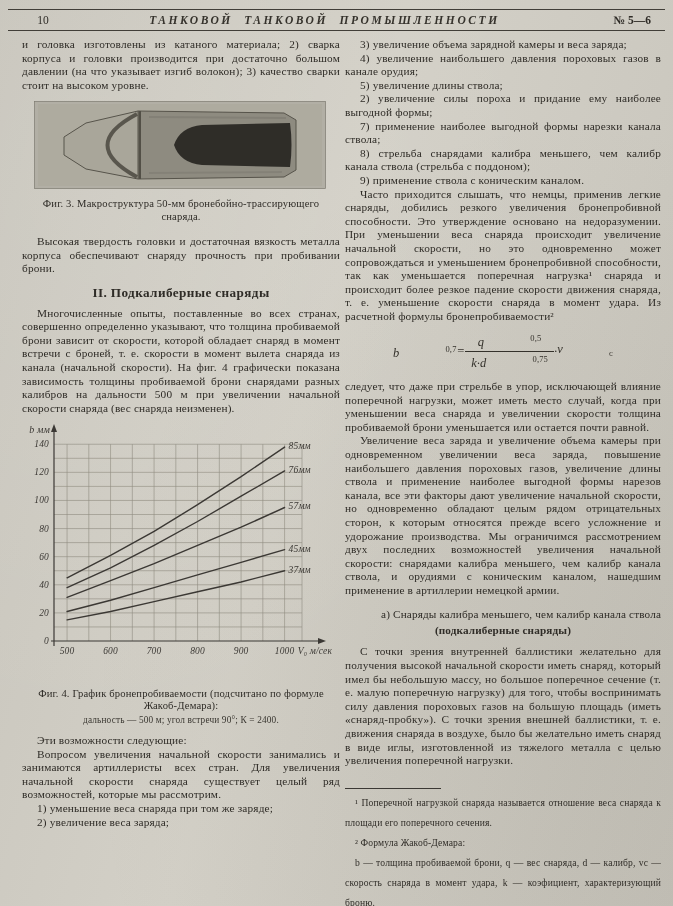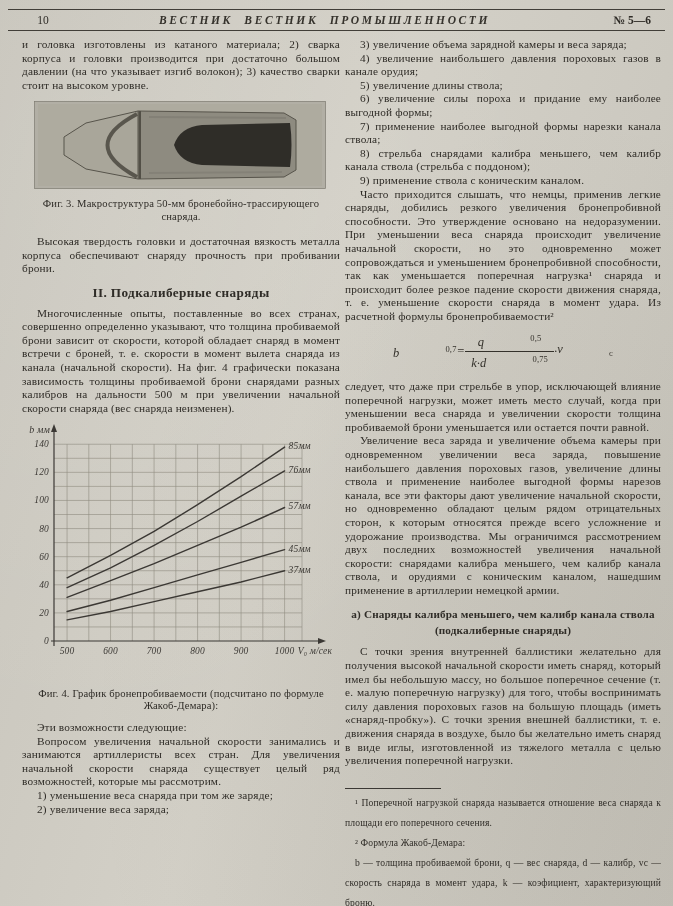--- a/index.html
+++ b/index.html
@@ -30,21 +30,21 @@
 
   .figure3{margin:9px 0 6px 0;}
   .photo-frame{margin-left:12px;}
   .fig-caption{font-size:10.6px;line-height:12.6px;text-align:center;text-indent:0 !important;
     margin-top:5px !important;padding:0 14px;}
   .fig-caption-sub{font-size:9.3px;line-height:11px;text-align:center;text-indent:0 !important;
     margin-top:2px !important;color:#3a3731;}
 
   .section-heading{font-size:13.2px;font-weight:bold;text-align:center;text-indent:0 !important;
     margin:10px 0 7px 0 !important;letter-spacing:.4px;}
-  .subsection-heading{font-size:11.2px;font-weight:bold;text-align:center;text-indent:0 !important;
+  .subsection-heading{font-size:11.2px;font-weight:normal;text-align:right;text-indent:0 !important;
     line-height:14px;margin:10px 0 2px 0 !important;}
   .subsection-heading2{font-size:11.2px;font-weight:bold;text-align:center;text-indent:0 !important;
     line-height:14px;margin:0 0 8px 0 !important;}
 
   .chart-wrap{margin:6px 0 2px 2px;}
   .spacer6{height:6px;} .spacer8{height:8px;}
 
   .formula{display:flex;justify-content:center;align-items:center;
     margin:9px 0 9px 0;font-size:12.5px;font-style:italic;color:#34312b;}
   .formula sup,.formula sub{font-size:8.5px;font-style:normal;padding-left:46px;}
@@ -57,21 +57,21 @@
   .footnotes p{text-indent:10px;}
 </style>
 </head>
 <body>
 
 <div class="page">
 
   <div class="rule" style="top:9px;"></div>
   <div class="header-row">
     <span class="page-num">10</span>
-    <span class="journal-title">ВЕСТНИК ВЕСТНИК ПРОМЫШЛЕННОСТИ</span>
+    <span class="journal-title">ТАНКОВОЙ ТАНКОВОЙ ПРОМЫШЛЕННОСТИ</span>
     <span class="issue-num">№ 5—6</span>
   </div>
   <div class="rule" style="top:30px;"></div>
 
   <div class="col col-left">
     <p class="noindent">и головка изготовлены из катаного материала; 2) сварка корпуса и головки производится при достаточно большом давлении (на что указывает изгиб волокон); 3) качество сварки стоит на высоком уровне.</p>
 
     <div class="figure3">
       <div class="photo-frame">
         <svg width="292" height="88" viewBox="0 0 292 88">
@@ -156,36 +156,37 @@
           <text x="264.59649122807014" y="51.94594594594594" fill="#3b3834" font-size="9.5" font-style="italic" font-family="&quot;Liberation Serif&quot;, serif">76мм</text>
           <polyline points="43.1,176.4 86.6,159.6 130.1,142.7 173.6,124.4 217.1,106.2 260.6,86.5" fill="none" stroke="#3b3834" stroke-width="1.4" stroke-linecap="round"></polyline>
           <text x="264.59649122807014" y="88.48648648648648" fill="#3b3834" font-size="9.5" font-style="italic" font-family="&quot;Liberation Serif&quot;, serif">57мм</text>
           <polyline points="43.1,190.5 86.6,179.2 130.1,166.6 173.6,153.9 217.1,141.3 260.6,128.6" fill="none" stroke="#3b3834" stroke-width="1.4" stroke-linecap="round"></polyline>
           <text x="264.59649122807014" y="130.64864864864865" fill="#3b3834" font-size="9.5" font-style="italic" font-family="&quot;Liberation Serif&quot;, serif">45мм</text>
           <polyline points="43.1,198.9 86.6,190.5 130.1,180.6 173.6,170.8 217.1,161.0 260.6,149.7" fill="none" stroke="#3b3834" stroke-width="1.4" stroke-linecap="round"></polyline>
           <text x="264.59649122807014" y="151.72972972972974" fill="#3b3834" font-size="9.5" font-style="italic" font-family="&quot;Liberation Serif&quot;, serif">37мм</text>
         </svg>
     </div>
     <p class="fig-caption">Фиг. 4. График бронепробиваемости (подсчитано по формуле Жакоб-Демара):</p>
+    <p class="fig-caption-sub">дальность — 500 м; угол встречи 90°; К = 2400.</p>
 
     <div class="spacer8"></div>
     <p>Эти возможности следующие:</p>
     <p>Вопросом увеличения начальной скорости занимались и занимаются артиллеристы всех стран. Для увеличения начальной скорости снаряда существует целый ряд возможностей, которые мы рассмотрим.</p>
     <div class="list-block">
         <p>1) уменьшение веса снаряда при том же заряде;</p>
         <p>2) увеличение веса заряда;</p>
       </div>
   </div>
 
   <div class="col col-right">
     <div class="list-block">
         <p>3) увеличение объема зарядной камеры и веса заряда;</p>
         <p>4) увеличение наибольшего давления пороховых газов в канале орудия;</p>
         <p>5) увеличение длины ствола;</p>
-        <p>6) увеличение силы пороха и придание ему наиболее выгодной формы;</p>
+        <p>2) увеличение силы пороха и придание ему наиболее выгодной формы;</p>
         <p>7) применение наиболее выгодной формы нарезки канала ствола;</p>
         <p>8) стрельба снарядами калибра меньшего, чем калибр канала ствола (стрельба с поддоном);</p>
         <p>9) применение ствола с коническим каналом.</p>
       </div>
 
     <p>Часто приходится слышать, что немцы, применив легкие снаряды, добились резкого увеличения бронепробивной способности. Это утверждение основано на недоразумении. При уменьшении веса снаряда происходит увеличение начальной скорости, но это одновременно может сопровождаться и уменьшением бронепробивной способности, так как уменьшается поперечная нагрузка¹ снаряда и происходит более резкое падение скорости движения снаряда, т. е. уменьшение скорости снаряда в момент удара. Из расчетной формулы бронепробиваемости²</p>
 
     <div class="formula">
       <span><span>b</span><sup>0,7</sup></span>
       <span>=</span>

